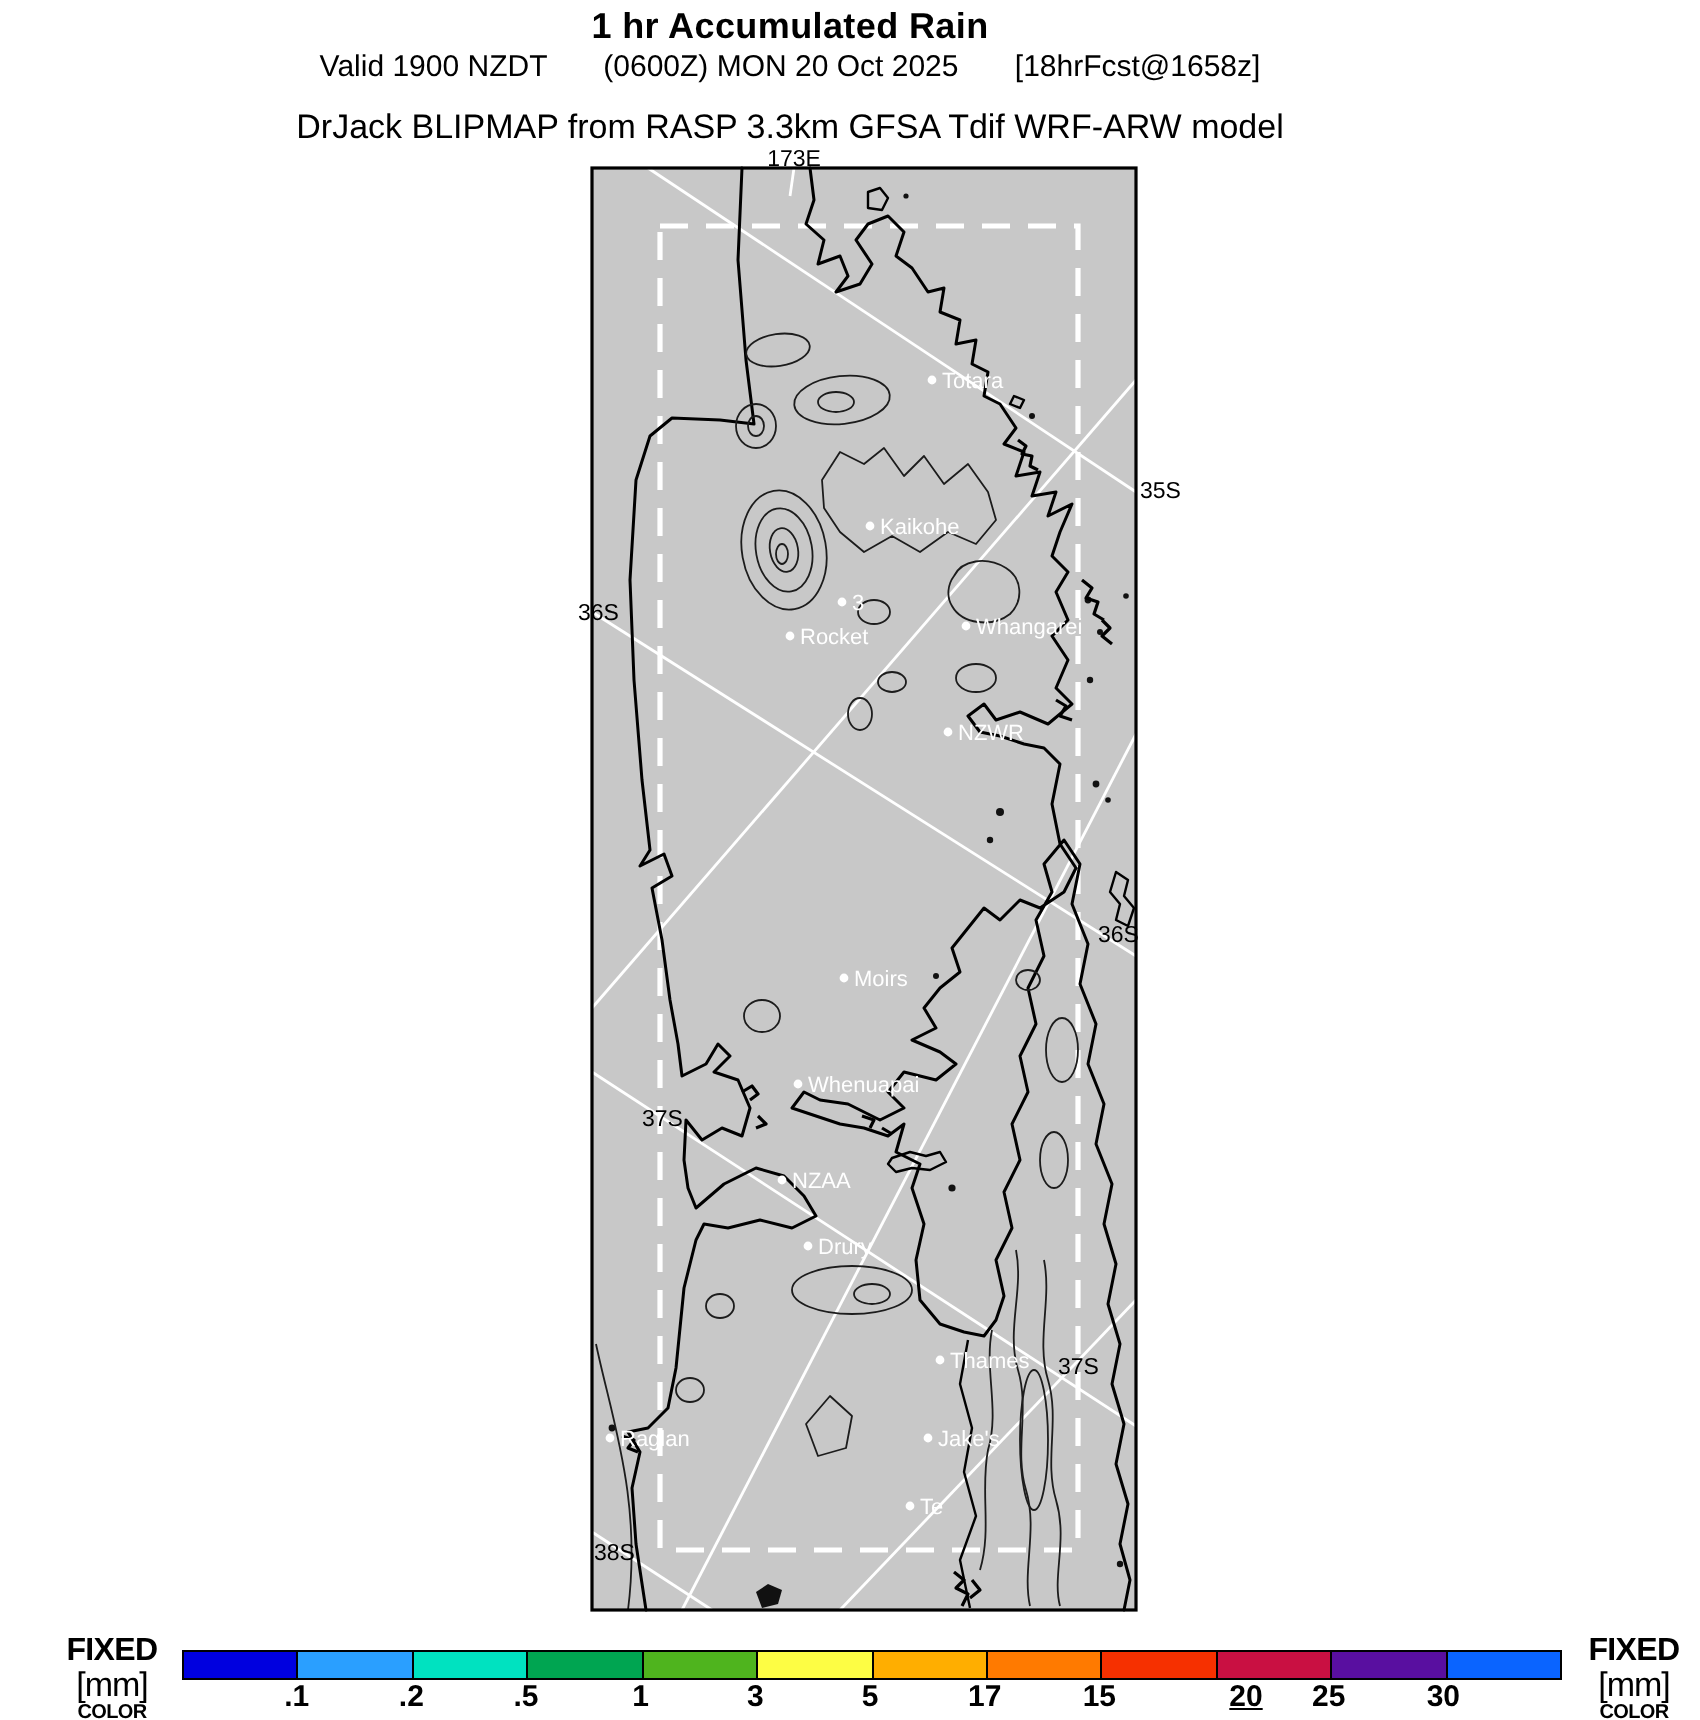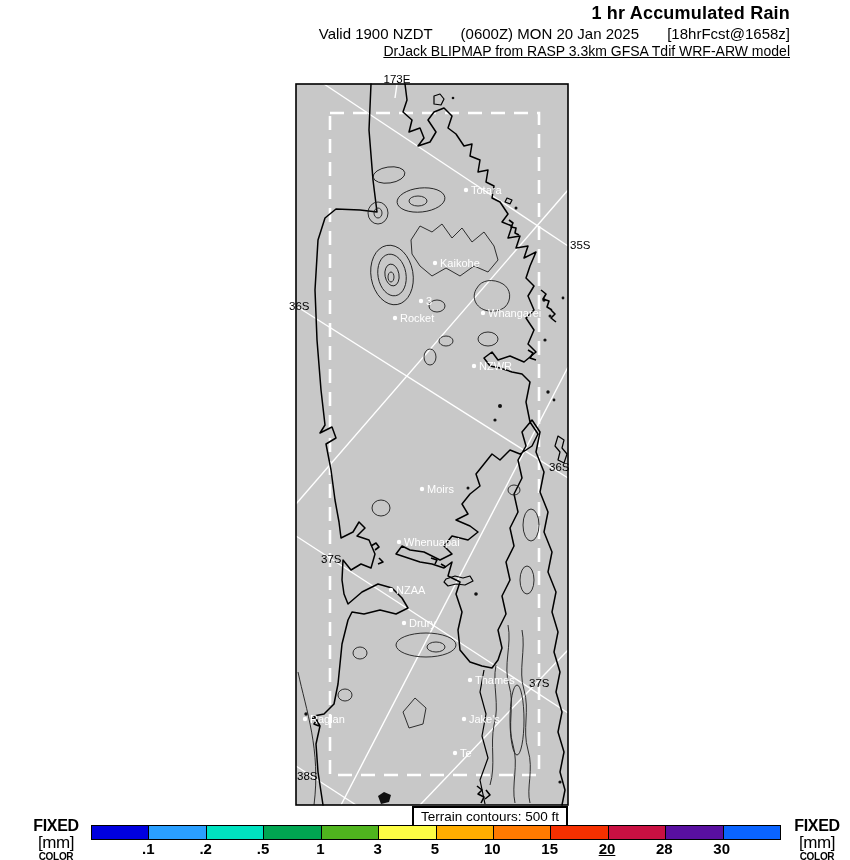--- a/index.html
+++ b/index.html
@@ -1,24 +1,24 @@
 <!DOCTYPE html>
 <html><head>
 <meta charset="utf-8">
 <style>
   html,body{margin:0;padding:0;background:#ffffff;}
   body{font-family:"Liberation Sans", sans-serif; color:#000;}
   #stage{position:relative;width:850px;height:860px;background:#fff;overflow:hidden;}
 
   
-  #header{position:absolute;left:0;top:3px;width:790px;text-align:right;}
+  #header{position:absolute;left:0;top:3px;width:790px;text-align:center;}
   #title-line{font-size:18px;font-weight:bold;letter-spacing:0.2px;}
   #valid-line{font-size:15px;margin-top:1px;}
   #valid-line .small{font-size:15px;margin-left:24px;}
-  #model-line{font-size:14px;margin-top:1px;text-decoration:underline;}
+  #model-line{font-size:17px;margin-top:12px;}
 
   
   #mapsvg{position:absolute;left:281px;top:70px;}
 
   
   #terrain-note{position:absolute;top:806px;right:282px;border:2px solid #000;
     background:#fff;font-size:13.5px;padding:1px 7px 2px 7px;white-space:nowrap;}
 
   
   #colorbar{position:absolute;left:91px;top:825px;width:688px;height:13px;
@@ -46,21 +46,21 @@
   .station-label{font-size:11px;fill:#ffffff;}
   .islet{fill:#111;stroke:none;}
 </style>
 </head>
 <body>
 
 <div id="stage">
 
   <div id="header">
     <div id="title-line">1 hr Accumulated Rain</div>
-    <div id="valid-line"><span>Valid 1900 NZDT </span><span class="small">(0600Z)</span><span> MON 20 Jan 2025 </span><span class="small">[18hrFcst@1658z]</span></div>
+    <div id="valid-line"><span>Valid 1900 NZDT </span><span class="small">(0600Z)</span><span> MON 20 Oct 2025 </span><span class="small">[18hrFcst@1658z]</span></div>
     <div id="model-line">DrJack BLIPMAP from RASP 3.3km GFSA Tdif WRF-ARW model</div>
   </div>
 
   <svg id="mapsvg" width="309" height="745" viewBox="0 0 309 745">
 
     <rect id="map-bg" x="15" y="14" width="272" height="721" fill="#c8c8c8"></rect>
 
     <g>
       <line class="grat" x1="43" y1="14" x2="287" y2="176"></line>
       <line class="grat" x1="15" y1="236" x2="287" y2="408"></line>
@@ -178,21 +178,20 @@
         <text x="194" y="614" class="station-label">Thames</text>
         <circle cx="24" cy="649" r="2.2" fill="#fff"></circle>
         <text x="29" y="653" class="station-label">Raglan</text>
         <circle cx="183" cy="649" r="2.2" fill="#fff"></circle>
         <text x="188" y="653" class="station-label">Jake's</text>
         <circle cx="174" cy="683" r="2.2" fill="#fff"></circle>
         <text x="179" y="687" class="station-label">Te</text>
       </g>
   </svg>
 
-  <div id="terrain-note">Terrain contours: 500 ft</div>
 
   <div id="colorbar">
       <div class="seg" style="background: rgb(0, 0, 223);"></div>
       <div class="seg" style="background: rgb(42, 159, 255);"></div>
       <div class="seg" style="background: rgb(0, 226, 192);"></div>
       <div class="seg" style="background: rgb(0, 165, 81);"></div>
       <div class="seg" style="background: rgb(79, 180, 30);"></div>
       <div class="seg" style="background: rgb(253, 253, 68);"></div>
       <div class="seg" style="background: rgb(255, 174, 0);"></div>
       <div class="seg" style="background: rgb(255, 122, 0);"></div>
@@ -201,24 +200,24 @@
       <div class="seg" style="background: rgb(89, 15, 160);"></div>
       <div class="seg" style="background: rgb(10, 100, 255);"></div>
     </div>
   <div id="cb-ticks">
       <div class="tick" style="left: 57.3333px;">.1</div>
       <div class="tick" style="left: 114.667px;">.2</div>
       <div class="tick" style="left: 172px;">.5</div>
       <div class="tick" style="left: 229.333px;">1</div>
       <div class="tick" style="left: 286.667px;">3</div>
       <div class="tick" style="left: 344px;">5</div>
-      <div class="tick" style="left: 401.333px;">10</div>
+      <div class="tick" style="left: 401.333px;">17</div>
       <div class="tick" style="left: 458.667px; text-align: center;">15</div>
-      <div class="tick" style="left: 516px; text-decoration: underline;">20</div>
-      <div class="tick" style="left: 573.333px;">28</div>
+      <div class="tick" style="left: 532px; text-decoration: underline;">20</div>
+      <div class="tick" style="left: 573.333px;">25</div>
       <div class="tick" style="left: 630.667px;">30</div>
     </div>
 
   <div class="fixed-block" id="fixed-left">
     <div class="l1">FIXED</div>
     <div class="l2">[mm]</div>
     <div class="l3">COLOR</div>
   </div>
   <div class="fixed-block" id="fixed-right">
     <div class="l1">FIXED</div>

